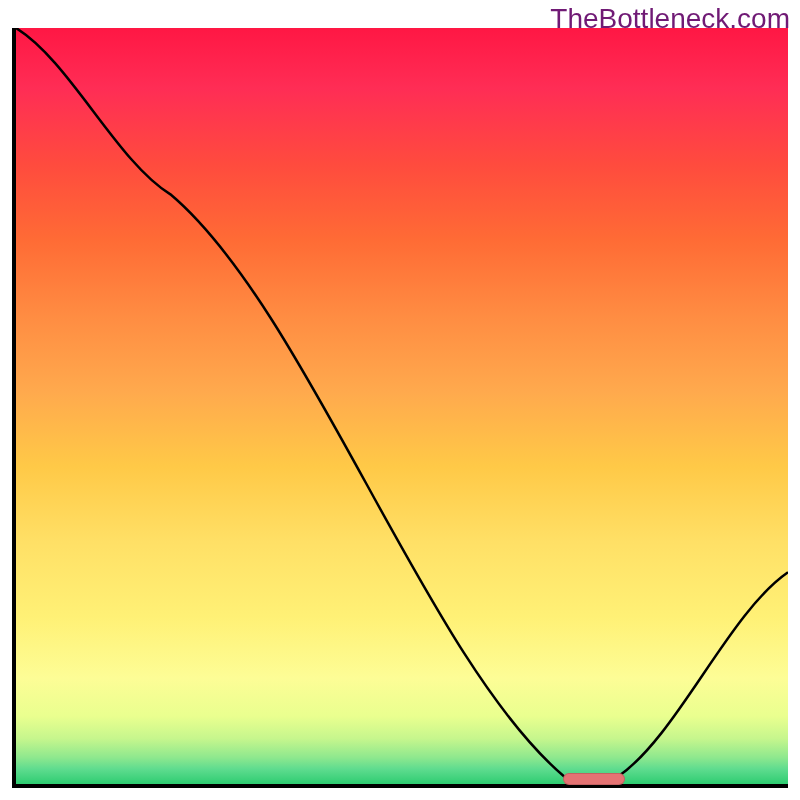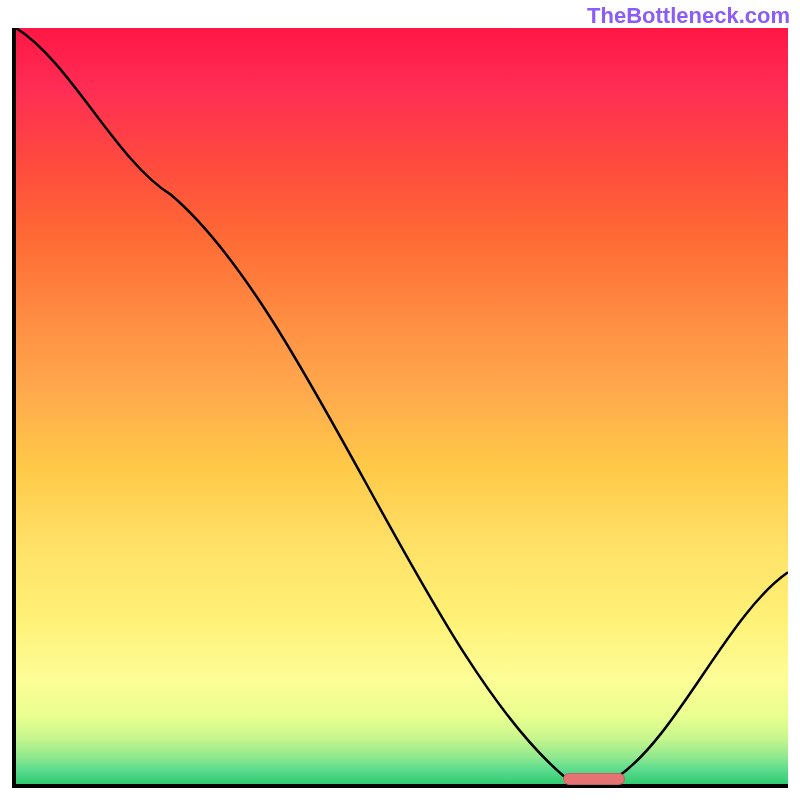--- a/index.html
+++ b/index.html
@@ -7,23 +7,23 @@
     width: 800px;
     height: 800px;
     background: #ffffff;
     position: relative;
     font-family: Arial, sans-serif;
   }
   .watermark {
     position: absolute;
     top: 3px;
     right: 10px;
-    color: #8b5cf6;
-    font-size: 22px;
-    font-weight: bold;
+    color: #701a75;
+    font-size: 28px;
+    font-weight: normal;
     z-index: 10;
   }
   .plot-area {
     position: absolute;
     left: 12px;
     top: 28px;
     width: 776px;
     height: 760px;
     border-left: 4px solid #000;
     border-bottom: 4px solid #000;

